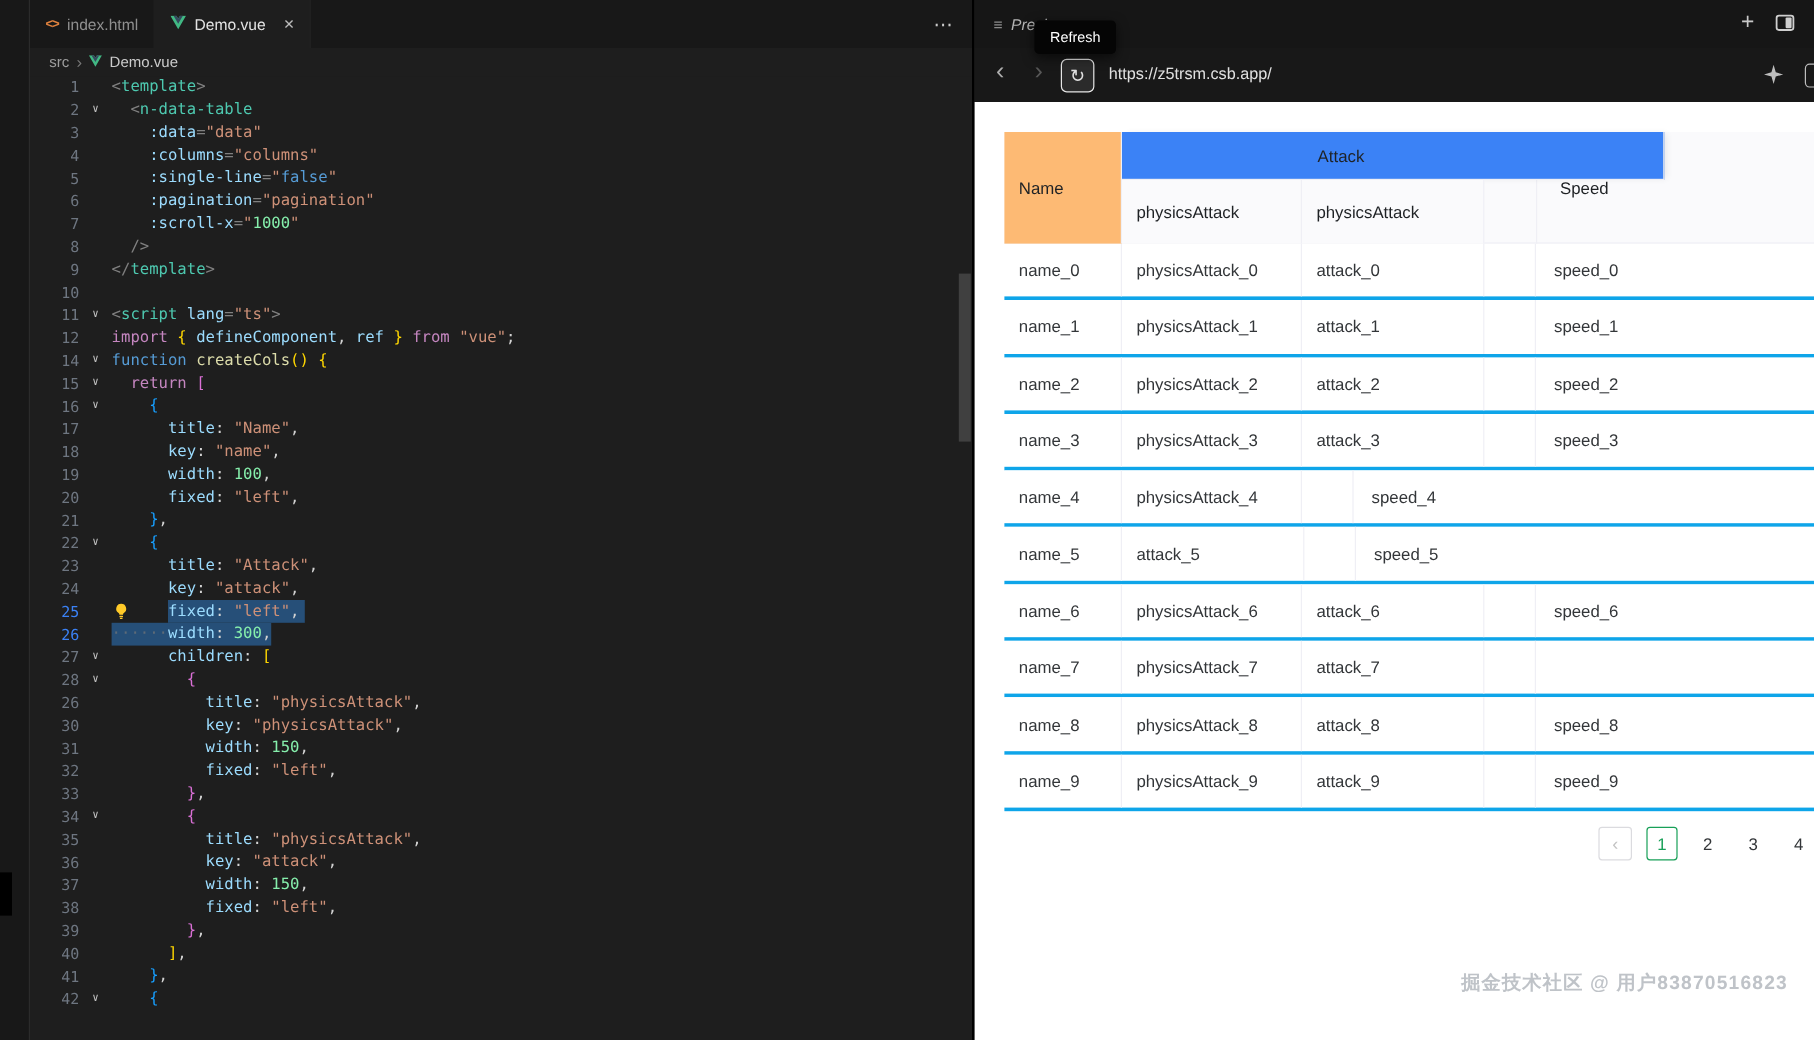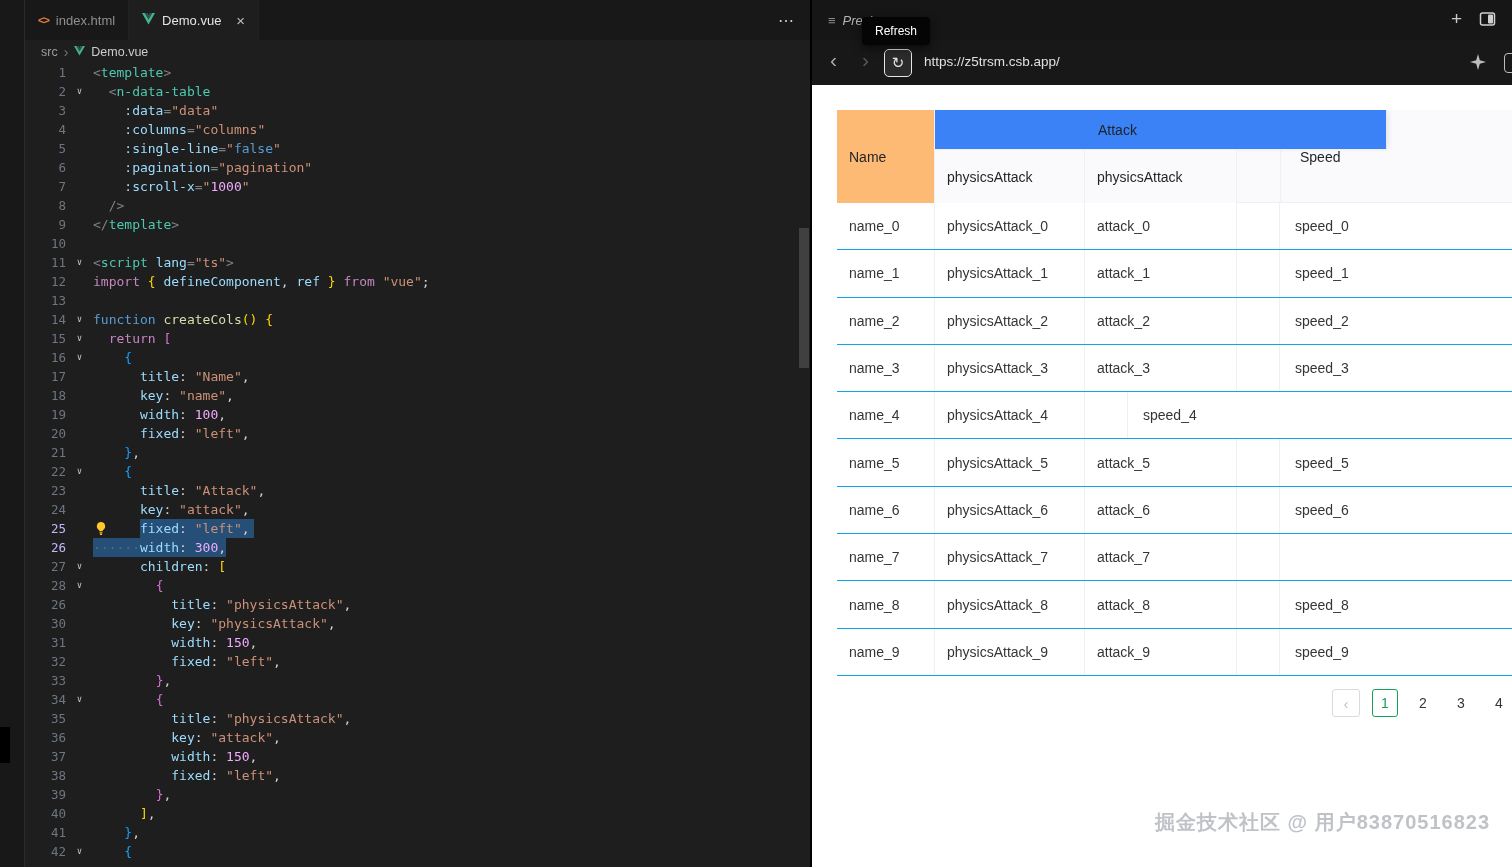--- a/index.html
+++ b/index.html
@@ -16,29 +16,29 @@
   .ticon-html{color:#e0823e;font-weight:bold;font-size:11px;letter-spacing:-1px}
   .tab .close{margin-left:8px;color:#bdbdbd;font-size:15px;line-height:1}
   .more{position:absolute;right:16px;top:11px;color:#cacaca;font-size:16px;cursor:pointer}
   .breadcrumb{position:absolute;left:25px;top:40px;width:785px;height:24px;display:flex;align-items:center;gap:6px;padding-left:16px;font-size:12.5px;color:#9d9d9d;background:#1e1e1e}
   .bc-sep{color:#767676;font-size:14px}
   .bc-file{color:#cccccc}
 
   .code-area{position:absolute;left:25px;top:63px;width:773px}
   .code-line{display:flex;height:19px;line-height:19px;font-family:"DejaVu Sans Mono",monospace;font-size:13px;white-space:pre}
   .lnum{flex:0 0 41px;text-align:right;color:#6e7681;font-size:12.5px}
-  .lnum.hl{color:#c4b5fd}
+  .lnum.hl{color:#3b82f6}
   .fold{flex:0 0 27px;text-align:center;color:#c5c5c5;font-size:9px}
   .lcontent{position:relative;flex:1}
   .lcontent span{position:relative;z-index:1}
   .selbox{position:absolute!important;top:0;height:19px;background:#264f78;z-index:0!important}
   .bulb{position:absolute!important;left:2px;top:2px;z-index:2!important}
   .s-p{color:#808080}.s-tag{color:#4ec9b0}.s-attr{color:#9cdcfe}.s-str{color:#ce9178}
   .s-kw{color:#c586c0}.s-kw2{color:#569cd6}.s-fn{color:#dcdcaa}.s-var{color:#9cdcfe}
-  .s-prop{color:#9cdcfe}.s-num{color:#f0abfc}.s-d{color:#d4d4d4}
+  .s-prop{color:#9cdcfe}.s-num{color:#86efac}.s-d{color:#d4d4d4}
   .s-b1{color:#ffd700}.s-b2{color:#da70d6}.s-b3{color:#179fff}.s-bool{color:#569cd6}
   .s-ws{color:#5d6b78}
   .vscroll{position:absolute;left:799px;top:228px;width:10px;height:140px;background:rgba(121,121,121,.38)}
   .sash{position:absolute;left:810px;top:0;width:2px;height:867px;background:#000;cursor:col-resize}
 
   
   .preview-pane{position:absolute;left:812px;top:0;width:700px;height:867px;background:#161616;overflow:hidden}
   .p-header{position:absolute;left:0;top:0;width:700px;height:40px;background:#161616}
   .p-tab{position:absolute;left:16px;top:0;height:40px;display:flex;align-items:center;gap:7px}
   .p-tab-icon{color:#8a8a8a;font-size:13px}
@@ -60,34 +60,34 @@
   .th-area{position:relative;width:675px;height:93px;background:#fafafc;border-bottom:1px solid #efeff5;color:#1f2225}
   .th-name{position:absolute;left:0;top:0;width:98px;height:93px;display:flex;align-items:center;padding-left:12px;border-right:1px solid #efeff5;background:#fdba74;z-index:3}
   .th-defend{position:absolute;left:148px;top:0;height:93px;display:flex;align-items:center;z-index:1}
   .th-speed{position:absolute;left:463px;top:0;height:93px;display:flex;align-items:center;z-index:1}
   .th-line443{position:absolute;left:443px;top:40px;width:1px;height:53px;background:#efeff5;z-index:1}
   .th-group{position:absolute;left:98px;top:0;width:452px;height:40px;background:#3b82f6;border-bottom:1px solid #efeff5;border-right:1px solid #e8e8ee;z-index:2;box-shadow:3px 0 6px -2px rgba(0,0,0,.09)}
   .th-group-label{position:absolute;left:163px;top:0;height:40px;line-height:40px}
   .th-sub{position:absolute;top:40px;height:53px;background:#fafafc;border-right:1px solid #efeff5;display:flex;align-items:center;padding-left:12px;z-index:2}
   .th-sub1{left:98px;width:150px}
   .th-sub2{left:248px;width:152px}
-  .trow{display:flex;height:47.3px;border-bottom:1px solid #0ea5e9;background:#fff}
+  .trow{display:flex;height:47.3px;border-bottom:3px solid #0ea5e9;background:#fff}
   .td{display:flex;align-items:center;white-space:nowrap}
   .td-name{width:98px;padding-left:12px;border-right:1px solid #efeff5}
   .td-pa{width:150px;padding-left:12px;border-right:1px solid #efeff5}
   .td-atk{width:152px;padding-left:12px;border-right:1px solid #efeff5}
   .td-def{width:43px;border-right:1px solid #efeff5}
   .td-speed{flex:1;padding-left:15px}
 
   .pagination{position:absolute;left:520px;top:604px;display:flex;gap:12px;align-items:center}
   .pg-prev{width:28px;height:28px;border:1px solid #dbdbdf;border-radius:3px;display:flex;align-items:center;justify-content:center;color:#c2c2c2;font-size:15px;background:#fff;cursor:default}
   .pg-item{min-width:26px;height:28px;display:flex;align-items:center;justify-content:center;font-size:14px;color:#333639;cursor:pointer}
   .pg-item.active{border:1px solid #18a058;border-radius:3px;color:#18a058;background:#fff}
 
-  .watermark{position:absolute;right:22px;top:724px;font-size:20px;color:#bfc3c8;letter-spacing:1px;white-space:nowrap;font-weight:bold}
+  .watermark{position:absolute;right:22px;top:724px;font-size:16px;color:#bfc3c8;letter-spacing:1px;white-space:nowrap;font-weight:bold}
 </style>
 </head>
 <body>
 
 <div class="editor-pane">
   <div class="tabbar">
     <div class="tab">
       <span class="ticon-html">&lt;&gt;</span>
       <span>index.html</span>
     </div>
@@ -117,21 +117,20 @@
         <div class="code-line"><span class="lnum">3</span><span class="fold"></span><span class="lcontent"><span class="s-d">    </span><span class="s-attr">:data</span><span class="s-p">=</span><span class="s-str">"data"</span></span></div>
         <div class="code-line"><span class="lnum">4</span><span class="fold"></span><span class="lcontent"><span class="s-d">    </span><span class="s-attr">:columns</span><span class="s-p">=</span><span class="s-str">"columns"</span></span></div>
         <div class="code-line"><span class="lnum">5</span><span class="fold"></span><span class="lcontent"><span class="s-d">    </span><span class="s-attr">:single-line</span><span class="s-p">=</span><span class="s-str">"</span><span class="s-bool">false</span><span class="s-str">"</span></span></div>
         <div class="code-line"><span class="lnum">6</span><span class="fold"></span><span class="lcontent"><span class="s-d">    </span><span class="s-attr">:pagination</span><span class="s-p">=</span><span class="s-str">"pagination"</span></span></div>
         <div class="code-line"><span class="lnum">7</span><span class="fold"></span><span class="lcontent"><span class="s-d">    </span><span class="s-attr">:scroll-x</span><span class="s-p">=</span><span class="s-str">"</span><span class="s-num">1000</span><span class="s-str">"</span></span></div>
         <div class="code-line"><span class="lnum">8</span><span class="fold"></span><span class="lcontent"><span class="s-d">  </span><span class="s-p">/&gt;</span></span></div>
         <div class="code-line"><span class="lnum">9</span><span class="fold"></span><span class="lcontent"><span class="s-p">&lt;/</span><span class="s-tag">template</span><span class="s-p">&gt;</span></span></div>
         <div class="code-line"><span class="lnum">10</span><span class="fold"></span><span class="lcontent"></span></div>
         <div class="code-line"><span class="lnum">11</span><span class="fold">∨</span><span class="lcontent"><span class="s-p">&lt;</span><span class="s-tag">script</span><span class="s-d"> </span><span class="s-attr">lang</span><span class="s-p">=</span><span class="s-str">"ts"</span><span class="s-p">&gt;</span></span></div>
         <div class="code-line"><span class="lnum">12</span><span class="fold"></span><span class="lcontent"><span class="s-kw">import</span><span class="s-d"> </span><span class="s-b1">{</span><span class="s-d"> </span><span class="s-var">defineComponent</span><span class="s-d">, </span><span class="s-var">ref</span><span class="s-d"> </span><span class="s-b1">}</span><span class="s-d"> </span><span class="s-kw">from</span><span class="s-d"> </span><span class="s-str">"vue"</span><span class="s-d">;</span></span></div>
-        <div class="code-line"><span class="lnum">13</span><span class="fold"></span><span class="lcontent"></span></div>
         <div class="code-line"><span class="lnum">14</span><span class="fold">∨</span><span class="lcontent"><span class="s-kw2">function</span><span class="s-d"> </span><span class="s-fn">createCols</span><span class="s-b1">()</span><span class="s-d"> </span><span class="s-b1">{</span></span></div>
         <div class="code-line"><span class="lnum">15</span><span class="fold">∨</span><span class="lcontent"><span class="s-d">  </span><span class="s-kw">return</span><span class="s-d"> </span><span class="s-b2">[</span></span></div>
         <div class="code-line"><span class="lnum">16</span><span class="fold">∨</span><span class="lcontent"><span class="s-d">    </span><span class="s-b3">{</span></span></div>
         <div class="code-line"><span class="lnum">17</span><span class="fold"></span><span class="lcontent"><span class="s-d">      </span><span class="s-prop">title</span><span class="s-d">: </span><span class="s-str">"Name"</span><span class="s-d">,</span></span></div>
         <div class="code-line"><span class="lnum">18</span><span class="fold"></span><span class="lcontent"><span class="s-d">      </span><span class="s-prop">key</span><span class="s-d">: </span><span class="s-str">"name"</span><span class="s-d">,</span></span></div>
         <div class="code-line"><span class="lnum">19</span><span class="fold"></span><span class="lcontent"><span class="s-d">      </span><span class="s-prop">width</span><span class="s-d">: </span><span class="s-num">100</span><span class="s-d">,</span></span></div>
         <div class="code-line"><span class="lnum">20</span><span class="fold"></span><span class="lcontent"><span class="s-d">      </span><span class="s-prop">fixed</span><span class="s-d">: </span><span class="s-str">"left"</span><span class="s-d">,</span></span></div>
         <div class="code-line"><span class="lnum">21</span><span class="fold"></span><span class="lcontent"><span class="s-d">    </span><span class="s-b3">}</span><span class="s-d">,</span></span></div>
         <div class="code-line"><span class="lnum">22</span><span class="fold">∨</span><span class="lcontent"><span class="s-d">    </span><span class="s-b3">{</span></span></div>
         <div class="code-line"><span class="lnum">23</span><span class="fold"></span><span class="lcontent"><span class="s-d">      </span><span class="s-prop">title</span><span class="s-d">: </span><span class="s-str">"Attack"</span><span class="s-d">,</span></span></div>
@@ -235,21 +234,20 @@
             <div class="td td-speed">speed_3</div>
           </div>
           <div class="trow">
             <div class="td td-name">name_4</div>
             <div class="td td-pa">physicsAttack_4</div>
             <div class="td td-def"></div>
             <div class="td td-speed">speed_4</div>
           </div>
           <div class="trow">
             <div class="td td-name">name_5</div>
-            <div class="td td-pa">physicsAttack_5</div>
             <div class="td td-atk">attack_5</div>
             <div class="td td-def"></div>
             <div class="td td-speed">speed_5</div>
           </div>
           <div class="trow">
             <div class="td td-name">name_6</div>
             <div class="td td-pa">physicsAttack_6</div>
             <div class="td td-atk">attack_6</div>
             <div class="td td-def"></div>
             <div class="td td-speed">speed_6</div>

